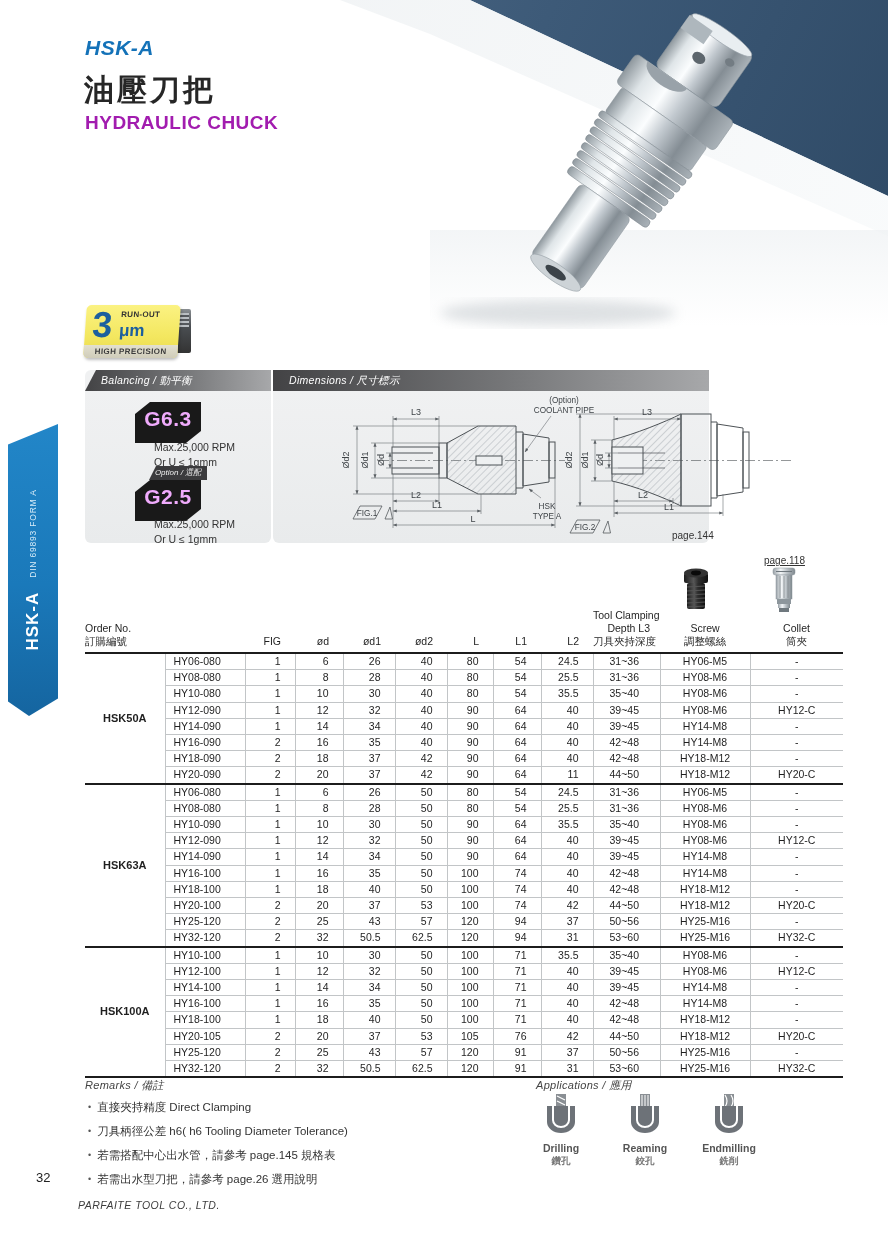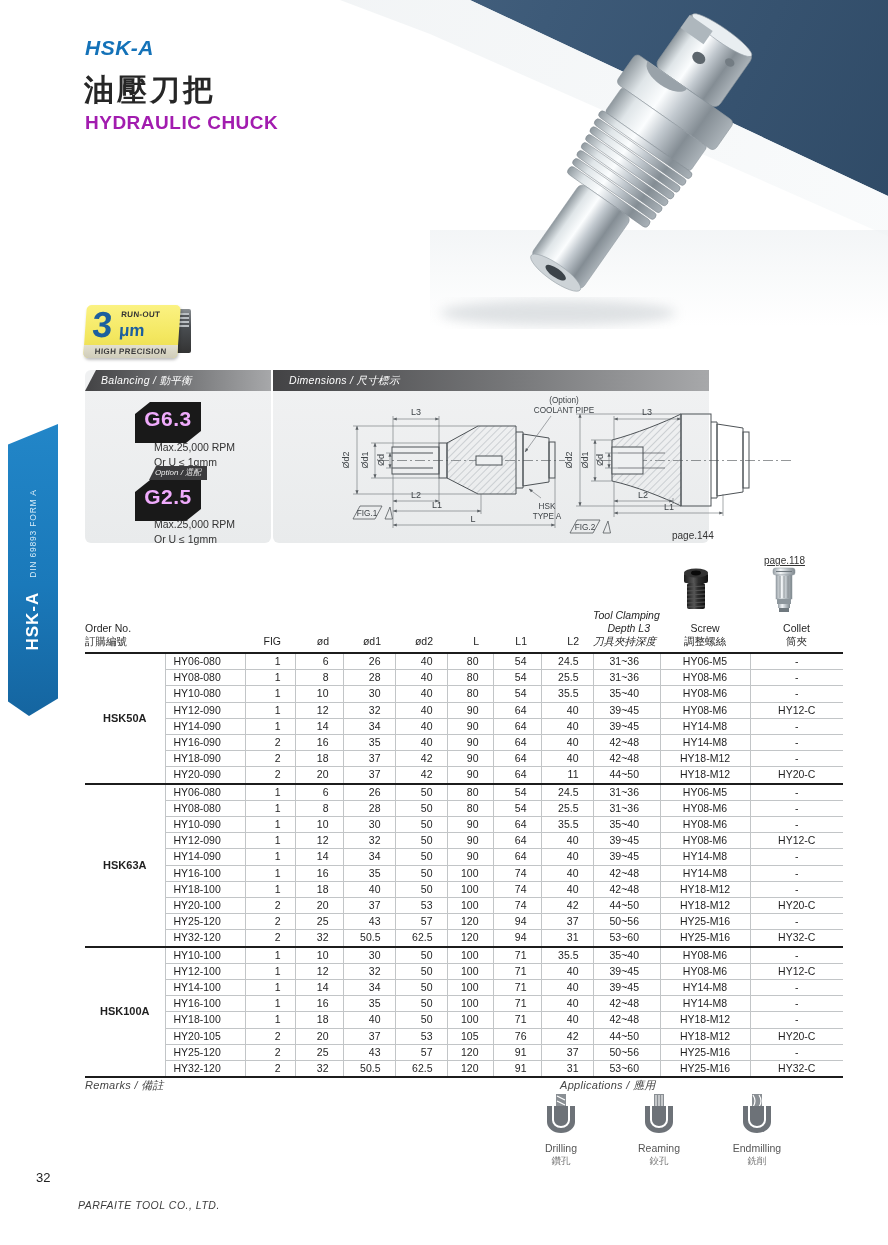--- a/index.html
+++ b/index.html
@@ -66,36 +66,36 @@
   
   .ref-label{position:absolute;font-size:10px;color:#333;}
   .ref-icon{position:absolute;}
   .spec-wrap{position:absolute;left:85px;top:598px;width:758px;}
   table.spec{border-collapse:collapse;table-layout:fixed;width:758px;font-size:10.5px;color:#1f1f1f;}
   .spec th,.spec td{padding:0;white-space:nowrap;overflow:visible;}
   .spec thead th{font-weight:normal;vertical-align:bottom;height:50px;line-height:13px;padding-bottom:4px;text-align:right;}
   .spec thead th.h-order{text-align:left;}
   .spec thead th.h-cc{text-align:center;}
   .spec thead th.num{padding-right:14px;}
-  .spec thead th.h-depth{padding-right:10px;font-style:italic;}
+  .spec thead th.h-depth{padding-right:10px;}
   .spec tbody td{height:15.2px;line-height:15.2px;border-top:1px solid #c2c5c7;border-left:1px solid #c2c5c7;}
   .spec tbody td.col-group{border-left:none;border-top:2px solid #1c1c1c;border-bottom:2px solid #1c1c1c;
                            font-weight:bold;font-size:11px;text-align:center;}
   .spec tbody tr.gstart td{border-top:2px solid #1c1c1c;}
   .spec tbody tr:last-child td{border-bottom:2px solid #1c1c1c;}
   .spec td.c-order{text-align:left;padding-left:8px;}
   .spec td.num{text-align:right;padding-right:14px;}
   .spec td.c-depth{text-align:left;padding-right:10px;padding-left:16px;}
   .spec td.c-screw,.spec td.c-collet{text-align:center;}
   
   .sec-title{position:absolute;font-size:11px;font-style:italic;color:#444;letter-spacing:.3px;}
   .remarks-list{position:absolute;left:88px;top:1096px;margin:0;padding:0;list-style:none;
                 font-size:11.5px;color:#333;line-height:23px;}
   .remarks-list li:before{content:"\2022";font-size:9px;margin-right:6px;position:relative;top:-1px;color:#555;}
-  .apps{position:absolute;left:532px;top:1094px;display:flex;gap:40px;}
+  .apps{position:absolute;left:532px;top:1094px;display:flex;gap:26px;font-weight:bold;}
   .app{width:58px;text-align:center;}
   .app .en{font-size:10.5px;color:#555;margin-top:4px;}
   .app .zh{font-size:9.5px;color:#777;margin-top:1px;}
   
   .pageno{position:absolute;left:36px;top:1170px;font-size:13px;color:#222;}
   .company{position:absolute;left:78px;top:1172px;font-size:10.5px;font-style:italic;color:#3c3c3c;letter-spacing:.5px;margin-top:27px;}
 </style>
 </head>
 <body>
 
@@ -713,22 +713,28 @@
             <td class="num">31</td>
             <td class="c-depth">53~60</td>
             <td class="c-screw">HY25-M16</td>
             <td class="c-collet">HY32-C</td>
           </tr>
         </tbody>
     </table>
   </div>
 
   <div class="sec-title" style="left:85px;top:1078px;">Remarks / 備註</div>
-
-  <div class="sec-title" style="left:560px;top:1078px;font-style:italic;">Applications / 應用</div>
+  <ul class="remarks-list">
+      <li>直接夾持精度 Direct Clamping</li>
+      <li>刀具柄徑公差 h6( h6 Tooling Diameter Tolerance)</li>
+      <li>若需搭配中心出水管，請參考 page.145 規格表</li>
+      <li>若需出水型刀把，請參考 page.26 選用說明</li>
+    </ul>
+
+  <div class="sec-title" style="left:536px;top:1078px;font-style:italic;">Applications / 應用</div>
   <div class="apps">
     <div class="app">
       <svg width="34" height="40" viewBox="0 0 34 40">
         <rect x="12" y="0" width="10" height="14" fill="#8a8f94"></rect>
         <path d="M13,2 l8,4 M13,7 l8,4" stroke="#fff" stroke-width="1.2"></path>
         <path d="M3,12 h28 v16 a14,11 0 0 1 -28,0 z" fill="#6d7278"></path>
         <path d="M9,12 v14 a8,7 0 0 0 16,0 v-14" fill="none" stroke="#fff" stroke-width="2"></path>
       </svg>
       <div class="en">Drilling</div>
       <div class="zh">鑽孔</div>

